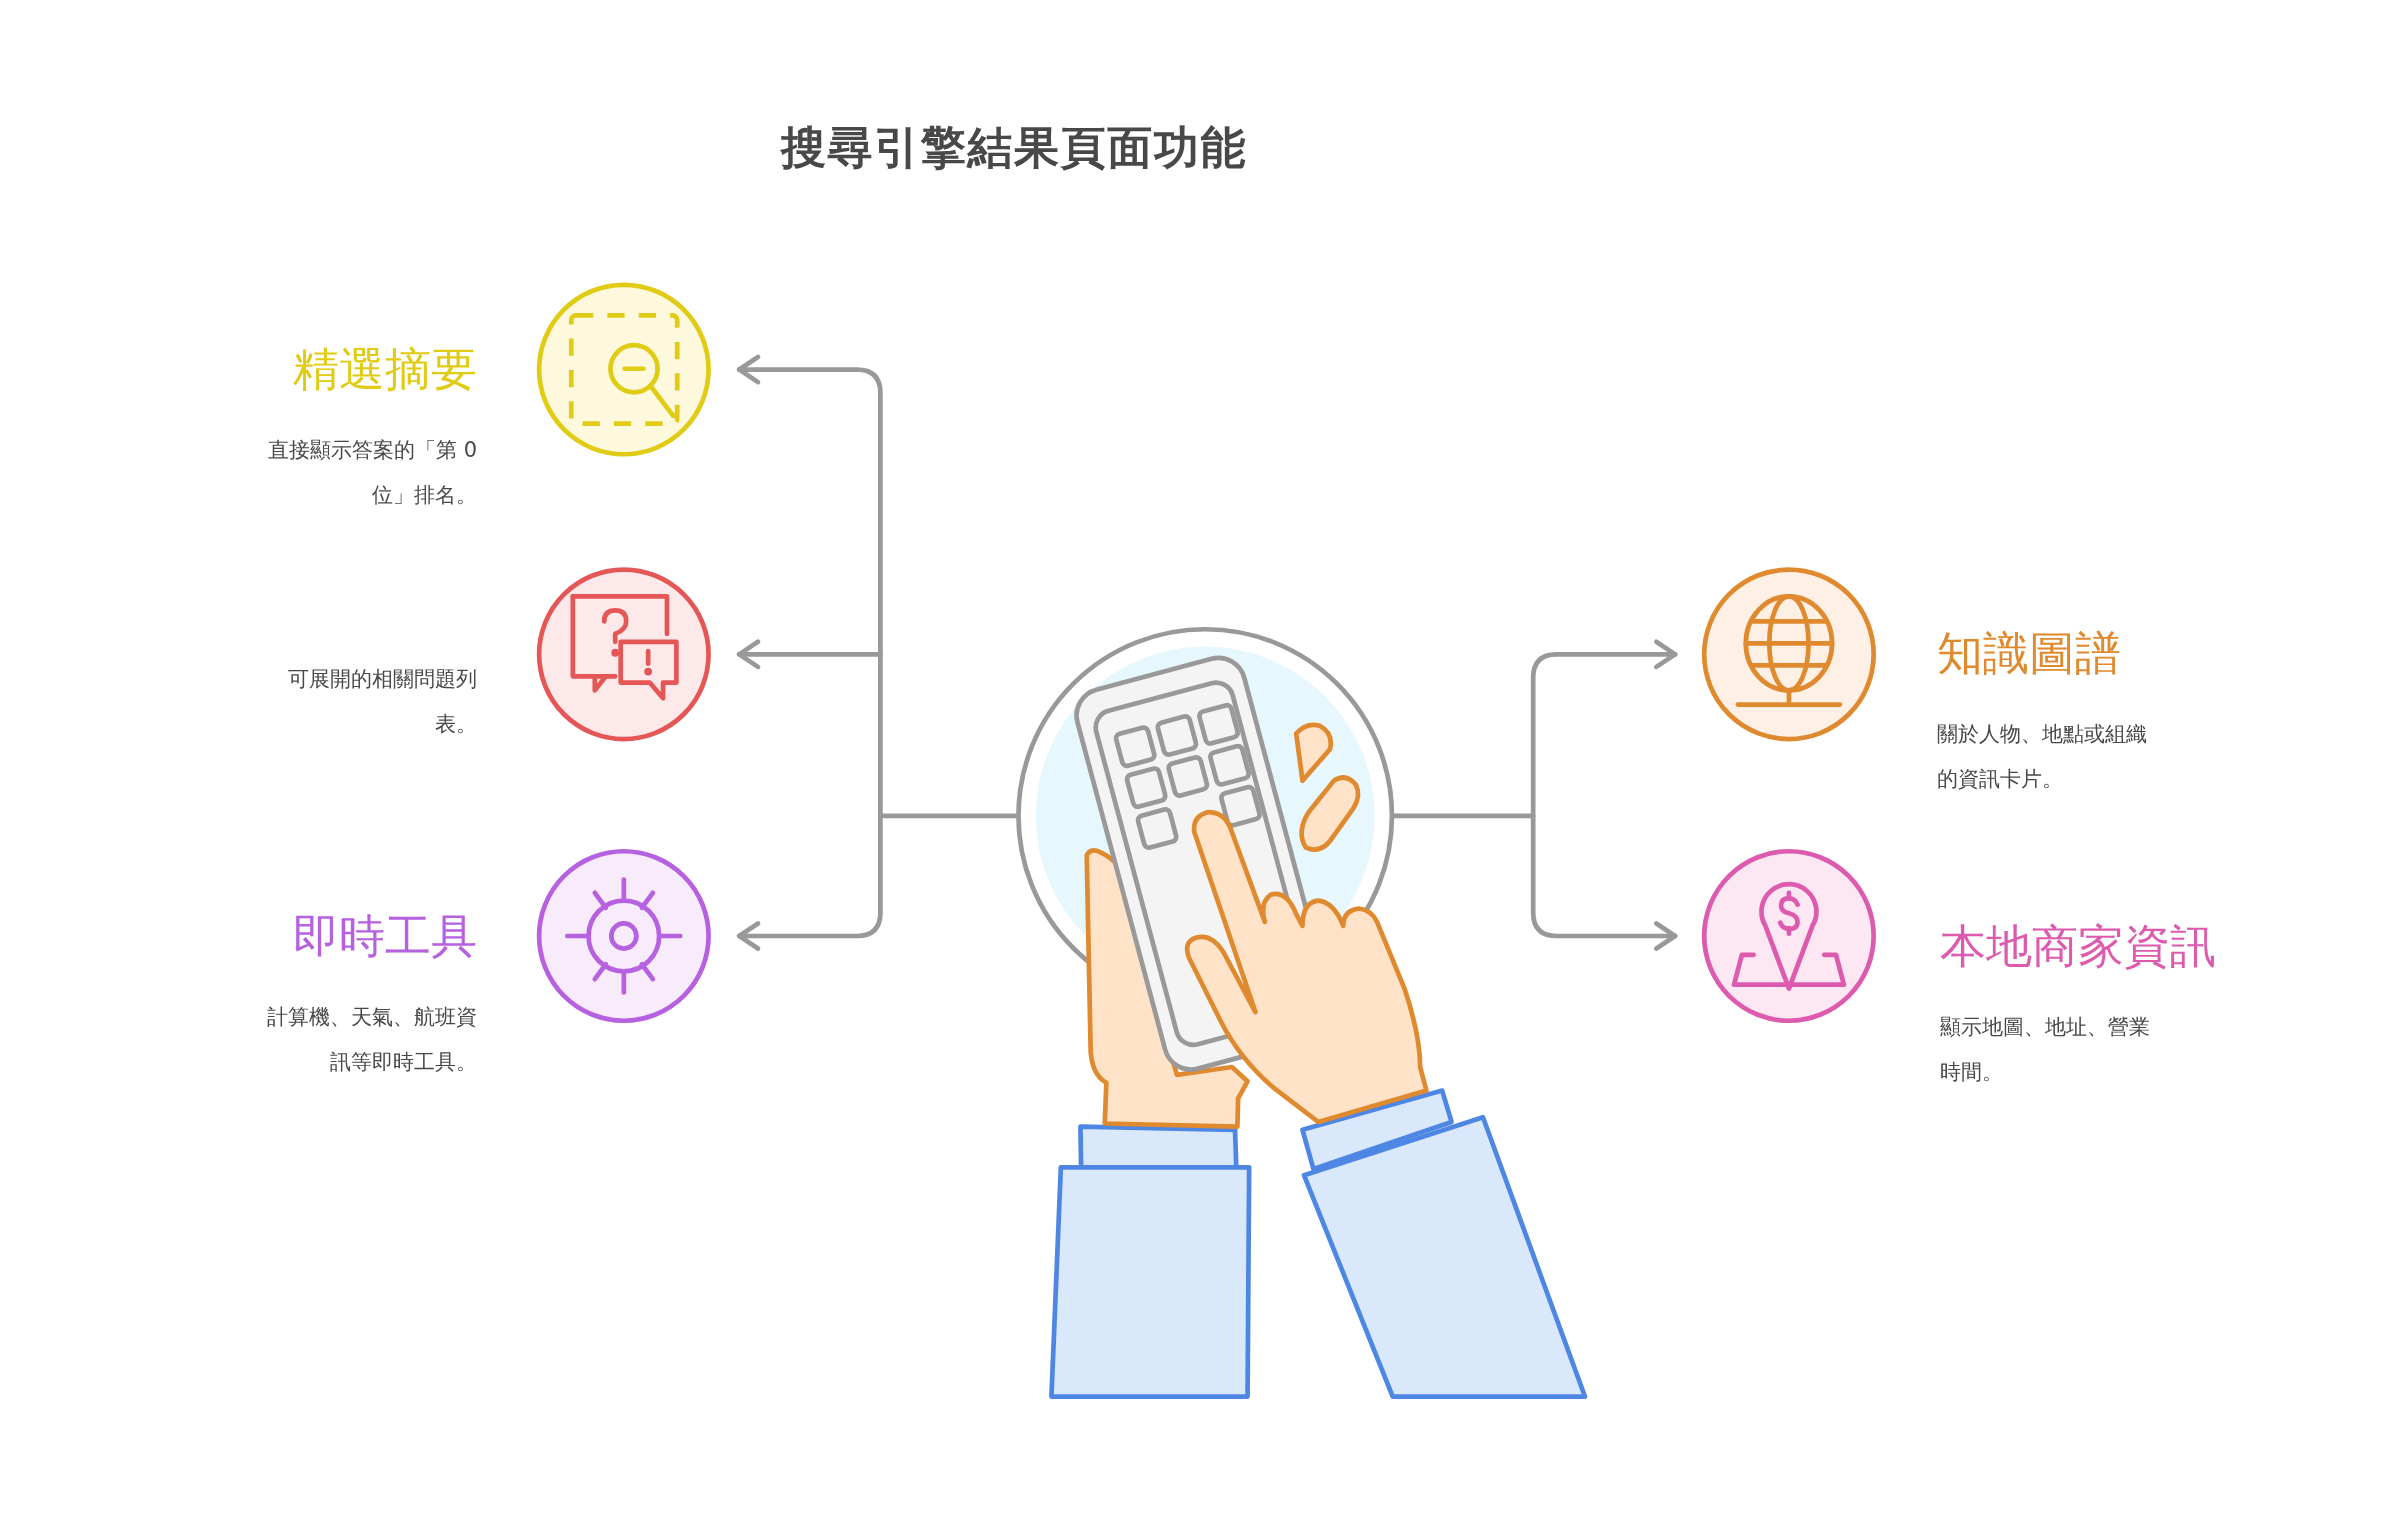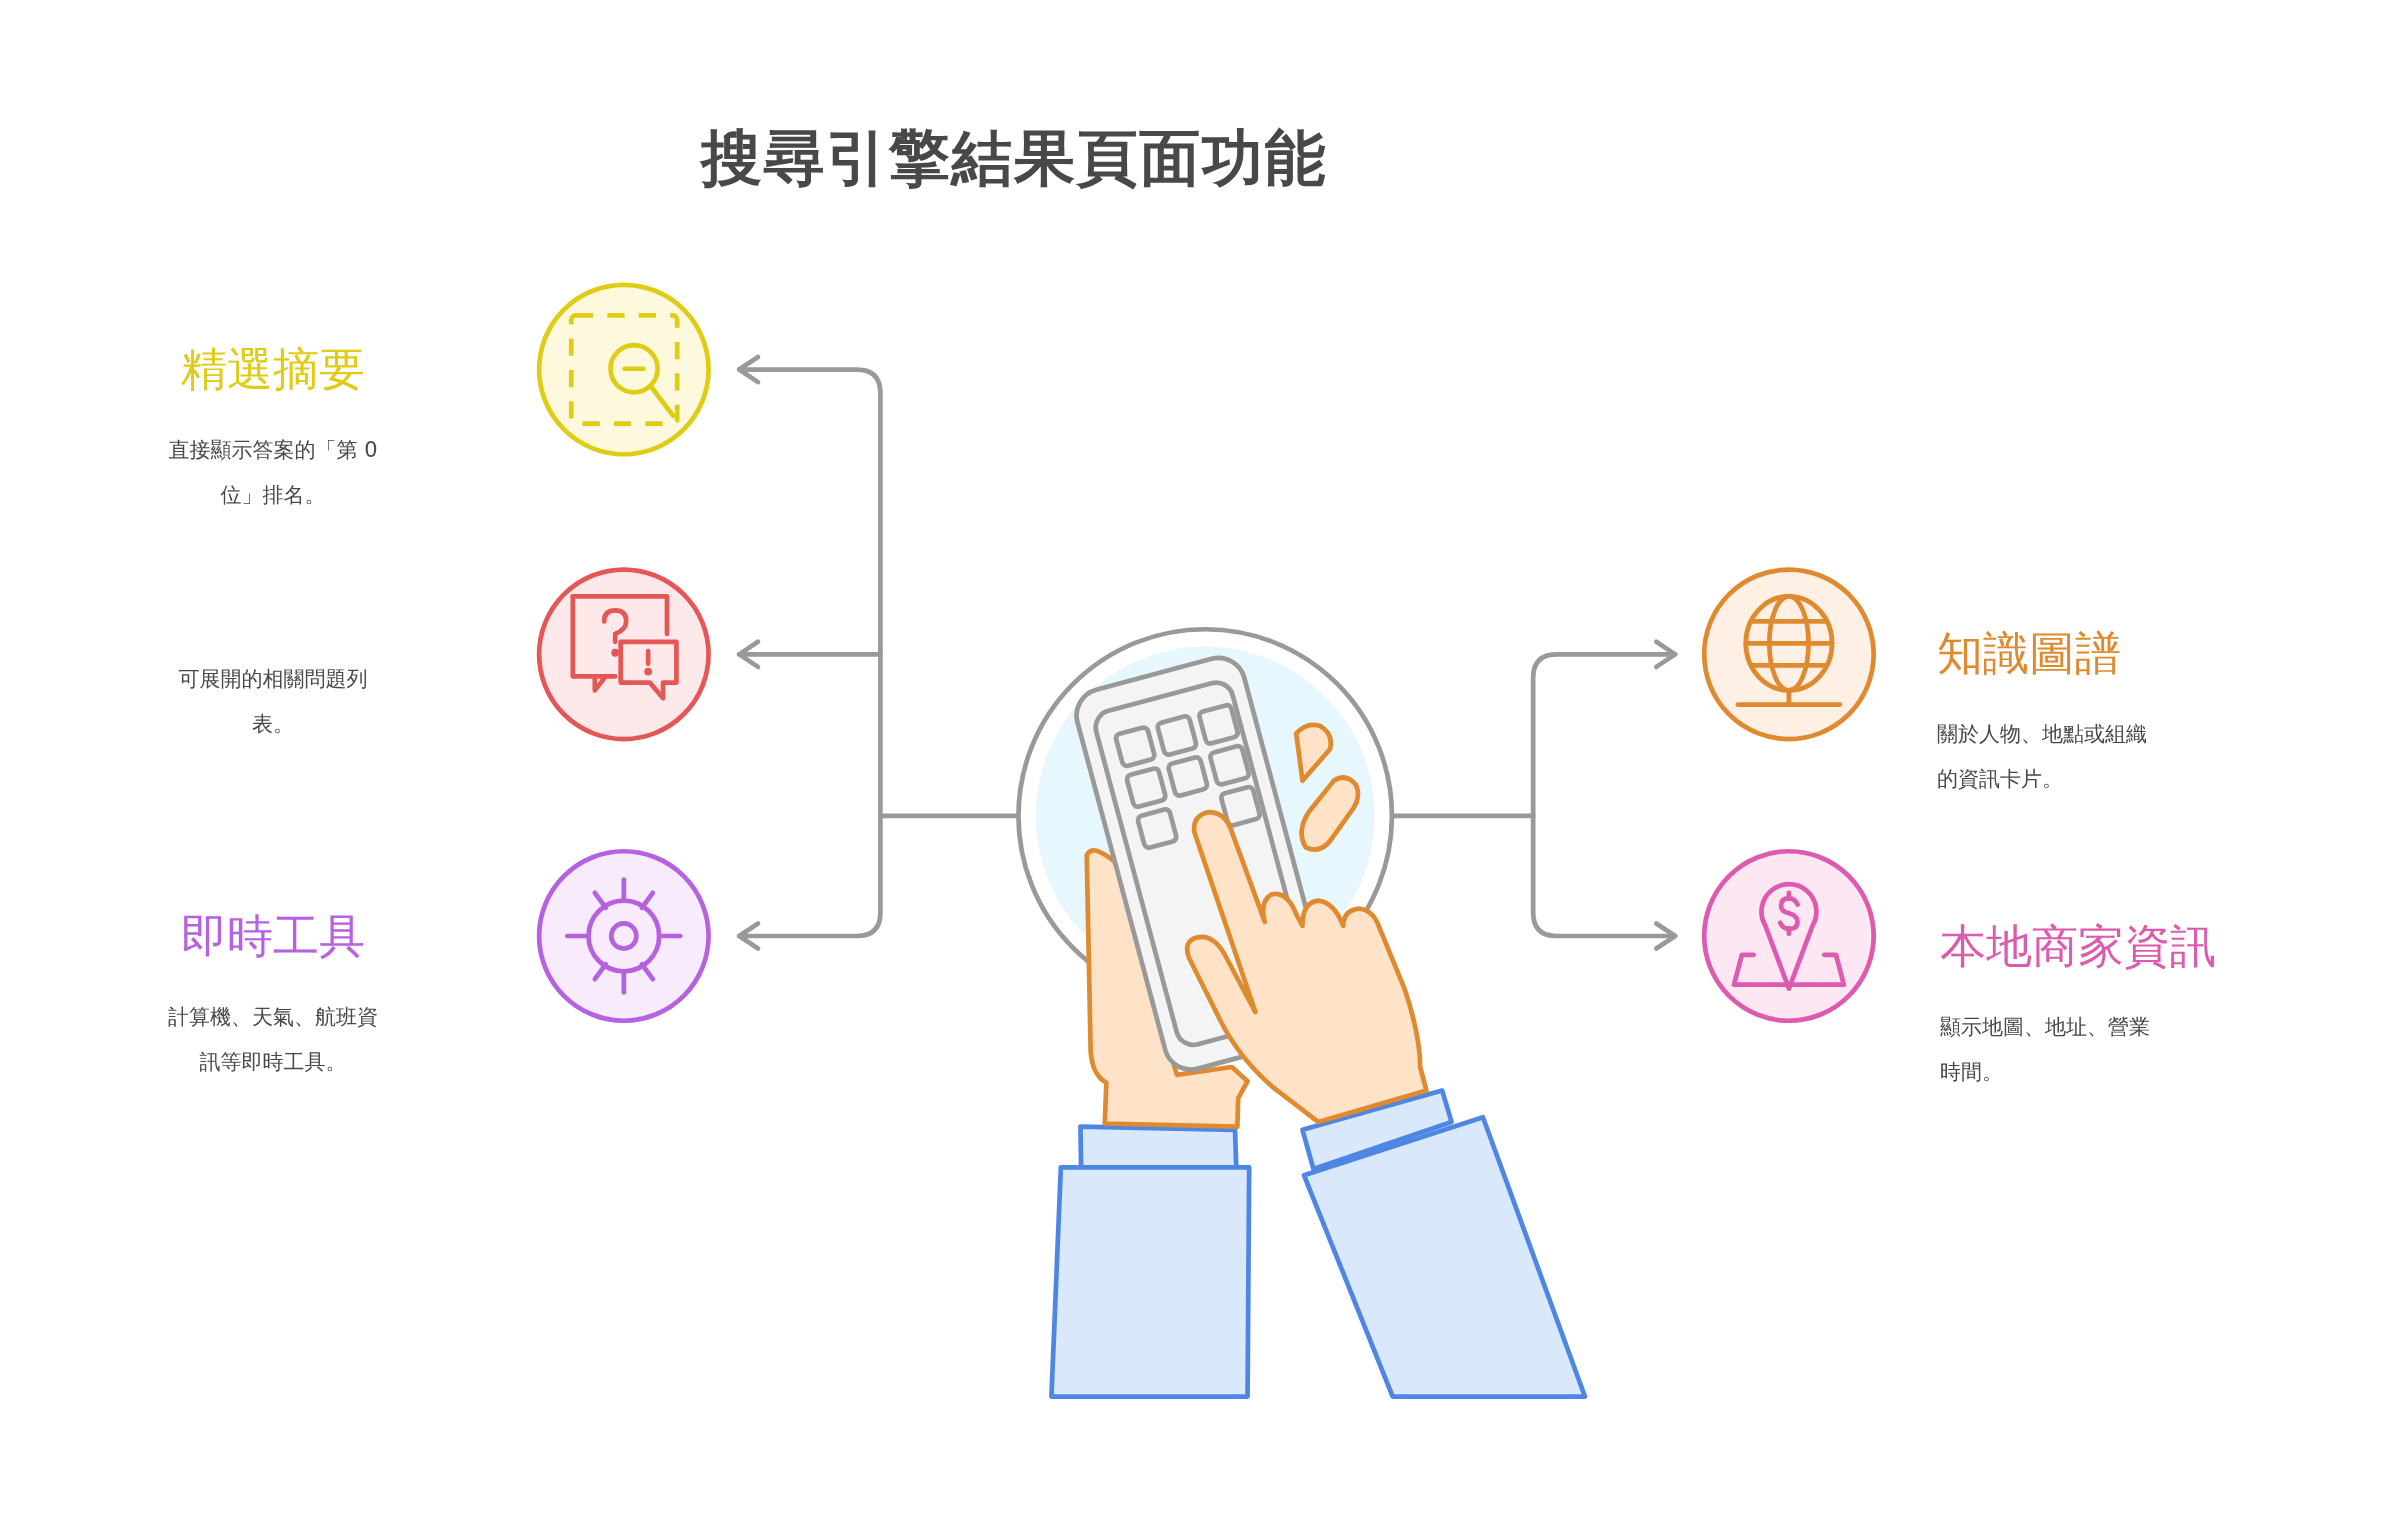--- a/index.html
+++ b/index.html
@@ -1,22 +1,22 @@
 <!DOCTYPE html>
 <html style="font-size:12.6px"><head>
 <meta charset="utf-8">
 <style>
   html, body { margin: 0; padding: 0; background: #ffffff; }
   body { width: 2401px; height: 1526px; position: relative; overflow: hidden;
          font-family: "DejaVu Sans", "Liberation Sans", sans-serif; }
   .title { position: absolute; left: 0; width: 2028px; top: 118px; text-align: center;
-           font-size: 61px; font-weight: bold; color: #484848; letter-spacing: 1.6px; }
+           font-size: 45px; font-weight: bold; color: #484848; letter-spacing: 1.6px; }
   svg.canvas { position: absolute; left: 0; top: 0; }
   .item { position: absolute; width: 408px; }
-  .item.left { text-align: center; }
+  .item.left { text-align: right; }
   .item.right { text-align: left; }
   .item h2 { margin: 0; font-size: 46px; font-weight: normal; line-height: 55px; }
   .item p { margin: 31px 0 0 0; font-size: 21px; line-height: 45px; color: #484848; }
 </style>
 </head>
 <body>
 
 <div class="title">搜尋引擎結果頁面功能</div>
 
 <svg class="canvas" width="2401" height="1526" viewBox="0 0 3060 1945">

